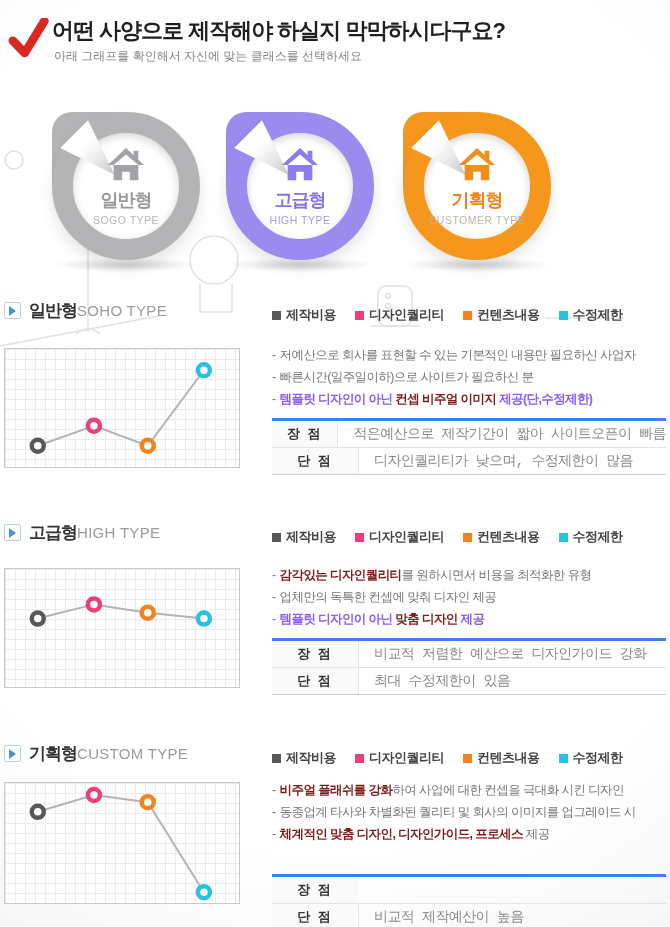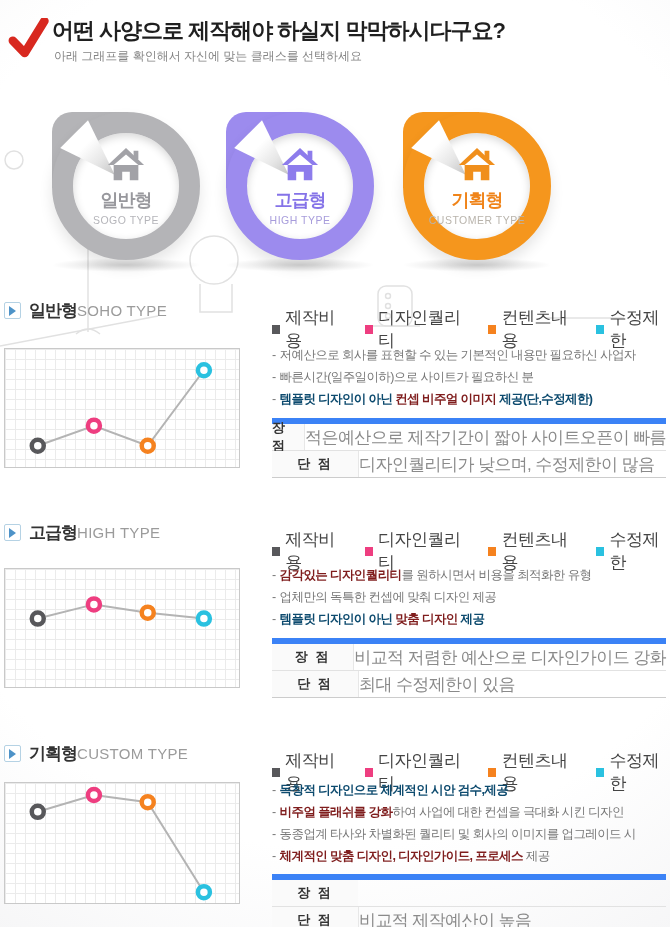--- a/index.html
+++ b/index.html
@@ -42,44 +42,44 @@
   .sec-title { position:absolute; left:4px; display:flex; align-items:center; }
   .play-box { width:17px; height:17px; background:#fff; border:1px solid #b5d2e4; border-radius:2px;
               display:flex; align-items:center; justify-content:center; margin-right:8px; }
   .play-box .tri { width:0; height:0; border-left:7px solid #4e93c8; border-top:5px solid transparent; border-bottom:5px solid transparent; }
   .sec-kor { font-size:17px; font-weight:bold; color:#333; letter-spacing:-1px; }
   .sec-eng { font-size:15px; color:#9b9b9b; margin-left:0; letter-spacing:0.3px; }
 
   .legend { position:absolute; left:272px; display:flex; gap:19px; align-items:center; }
   .lg-item { display:flex; align-items:center; gap:5px; }
   .chip { width:9px; height:9px; background:var(--c); display:inline-block; }
-  .lg-label { font-size:17px; font-weight:normal; color:#444; letter-spacing:-0.5px; }
+  .lg-label { font-size:13px; font-weight:bold; color:#444; letter-spacing:-0.5px; }
 
   .chart { position:absolute; left:4px; width:236px; height:120px;
            background-color:#fff; border:1px solid #c9c9c9;
            background-image:linear-gradient(#ebebeb 1px, transparent 1px),
                             linear-gradient(90deg,#ebebeb 1px, transparent 1px);
            background-size:10px 10px; }
   .chart.tall { height:122px; }
   .chart svg { display:block; }
 
   .bullets { position:absolute; left:272px; width:398px; }
   .bullet-line { font-size:12.5px; line-height:22px; color:#777; white-space:nowrap; letter-spacing:-0.6px; }
   .bullet-line .dash { margin-right:4px; color:#777; }
   .seg-n { color:#777; }
-  .seg-b { color:#0c4a6e; font-weight:bold; }
+  .seg-b { color:#8b5cf6; font-weight:bold; }
   .seg-r { color:#7f1d1d; font-weight:bold; }
 
-  .ptable { position:absolute; left:272px; width:394px; border-top:6px solid #3b82f6; }
+  .ptable { position:absolute; left:272px; width:394px; border-top:3px solid #3b82f6; }
   .prow { display:flex; height:27px; align-items:stretch; border-bottom:1px solid #e2e2e2; }
   .prow:last-child { border-bottom:1px solid #cccccc; }
   .pl { width:86px; background:#fafafa; display:flex; align-items:center; justify-content:center;
         font-size:13px; font-weight:bold; color:#333; letter-spacing:2px; }
   .pv { flex:1; border-left:1px solid #e7e7e7; display:flex; align-items:center;
-        font-size:17px; color:#8a8a8a; letter-spacing:-0.6px; white-space:nowrap; }
+        padding-left:15px; font-size:14px; color:#8a8a8a; letter-spacing:-0.6px; white-space:nowrap;font-family:Liberation Mono, monospace; }
 </style>
 </head>
 <body>
 
 <svg class="hdr-check" viewBox="0 0 44 44" style="--c: #d8281f; color: rgb(216, 40, 31);">
   <path d="M5 22 L16 36 L40 5" fill="none" stroke="currentColor" stroke-width="9" stroke-linecap="round" stroke-linejoin="round" transform="rotate(-6 22 22)"></path>
 </svg>
 <div class="hdr-title">어떤 사양으로 제작해야 하실지 막막하시다구요?</div>
 <div class="hdr-sub">아래 그래프를 확인해서 자신에 맞는 클래스를 선택하세요</div>
 
@@ -277,21 +277,20 @@
 <div class="chart tall" style="top:782px;">
     <svg width="234" height="120">
       <polyline points="32.760000000000005,28.799999999999997 88.92,12 142.74,19.2 198.9,109.2" fill="none" stroke="#b4b4b4" stroke-width="2"></polyline>
       <circle cx="32.760000000000005" cy="28.799999999999997" r="6" fill="#fff" stroke="#58585b" stroke-width="4.5"></circle>
       <circle cx="88.92" cy="12" r="6" fill="#fff" stroke="#ee3e80" stroke-width="4.5"></circle>
       <circle cx="142.74" cy="19.2" r="6" fill="#fff" stroke="#f5821f" stroke-width="4.5"></circle>
       <circle cx="198.9" cy="109.2" r="6" fill="#fff" stroke="#2ac1e0" stroke-width="4.5"></circle>
     </svg>
   </div>
 <div class="bullets" style="top:779px;">
-    <div class="bullet-line"><span class="dash">-</span><span class="seg-b">독창적 디자인으로 체계적인 시안 검수,제공</span></div>
     <div class="bullet-line"><span class="dash">-</span><span class="seg-r">비주얼 플래쉬를 강화</span><span class="seg-n">하여 사업에 대한 컨셉을 극대화 시킨 디자인</span></div>
     <div class="bullet-line"><span class="dash">-</span><span class="seg-n">동종업계 타사와 차별화된 퀄리티 및 회사의 이미지를 업그레이드 시</span></div>
     <div class="bullet-line"><span class="dash">-</span><span class="seg-r">체계적인 맞춤 디자인, 디자인가이드, 프로세스</span><span class="seg-n"> 제공</span></div>
   </div>
 <div class="ptable" style="top:874px;">
   <div class="prow">
     <div class="pl">장 점</div>
   </div>
   <div class="prow">
     <div class="pl">단 점</div>

